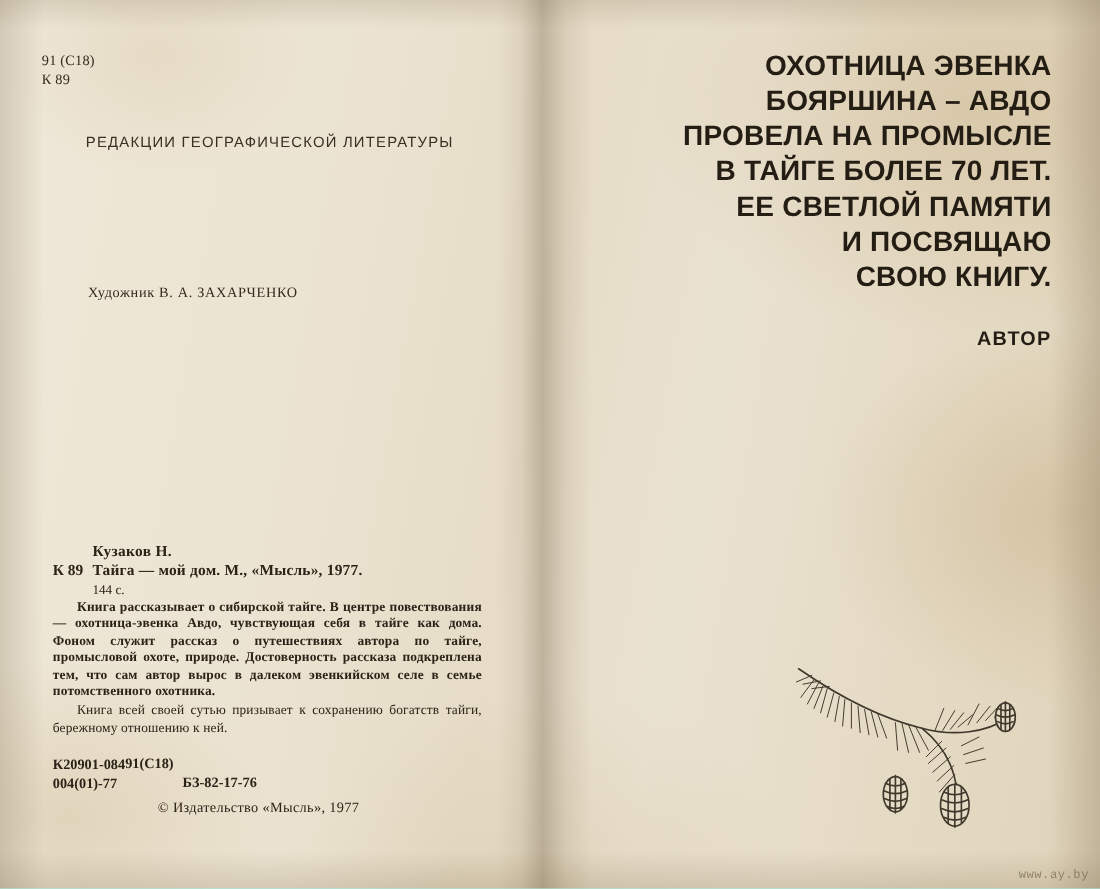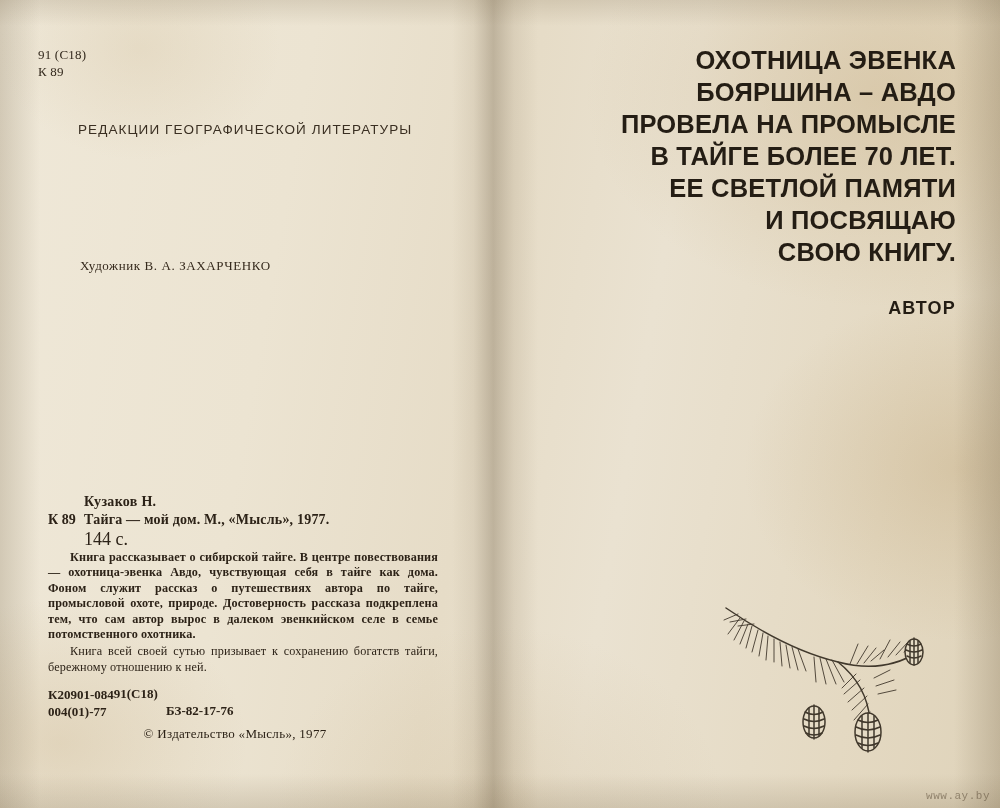--- a/index.html
+++ b/index.html
@@ -128,21 +128,21 @@
     font-weight: bold;
     width: 36px;
     flex: none;
   }
   .annot .cite-text {
     font-size: 14px;
     font-weight: bold;
     letter-spacing: 0.2px;
   }
   .annot .pages {
-    font-size: 18px;
+    font-size: 12px;
     margin-left: 36px;
     margin-top: 1px;
   }
   .annot p {
     margin: 0;
     font-size: 12.2px;
     line-height: 15.4px;
     text-align: justify;
     letter-spacing: 0.15px;
   }

